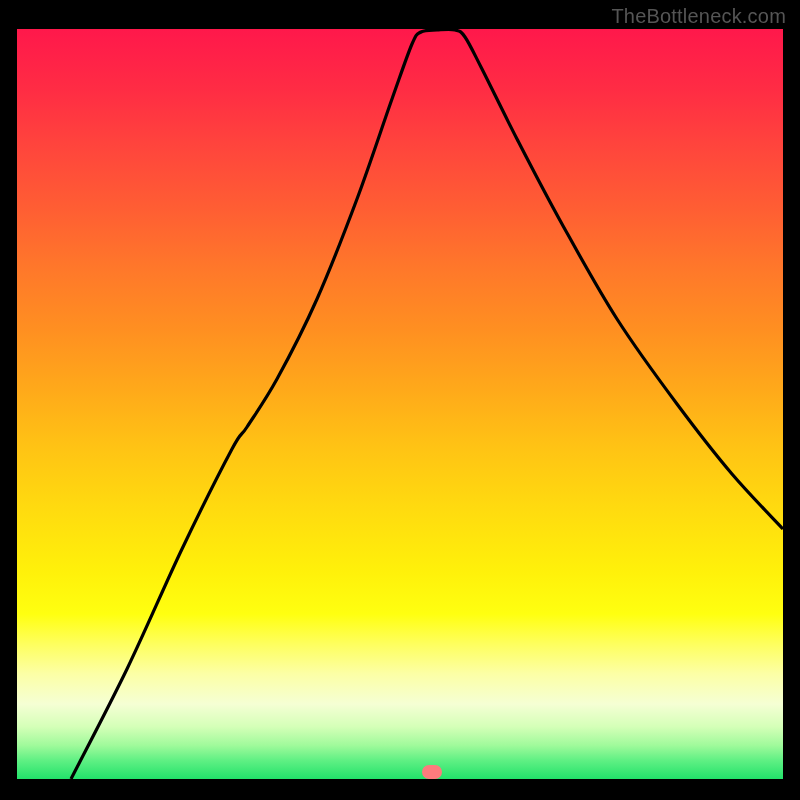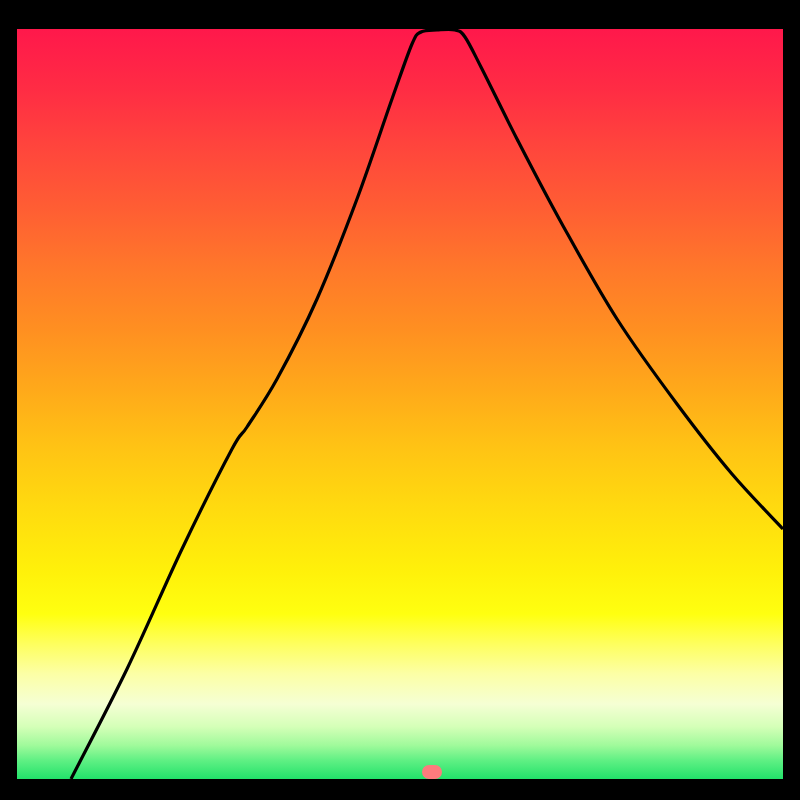--- a/index.html
+++ b/index.html
@@ -49,20 +49,21 @@
     background: #fd7b7d;
     border-radius: 7px;
     z-index: 40;
   }
 </style>
 </head>
 <body>
 
 <div class="outer">
 
+  <div class="watermark">TheBottleneck.com</div>
 
   <div class="plot">
     <svg viewBox="0 0 766 750" preserveAspectRatio="none">
       <defs>
         <linearGradient id="bg-grad" x1="0" y1="0" x2="0" y2="1">
         <stop offset="0.00%" stop-color="#ff184b"></stop>
             <stop offset="8.00%" stop-color="#ff2c44"></stop>
             <stop offset="16.00%" stop-color="#ff463c"></stop>
             <stop offset="24.00%" stop-color="#ff5e33"></stop>
             <stop offset="32.00%" stop-color="#ff782a"></stop>

